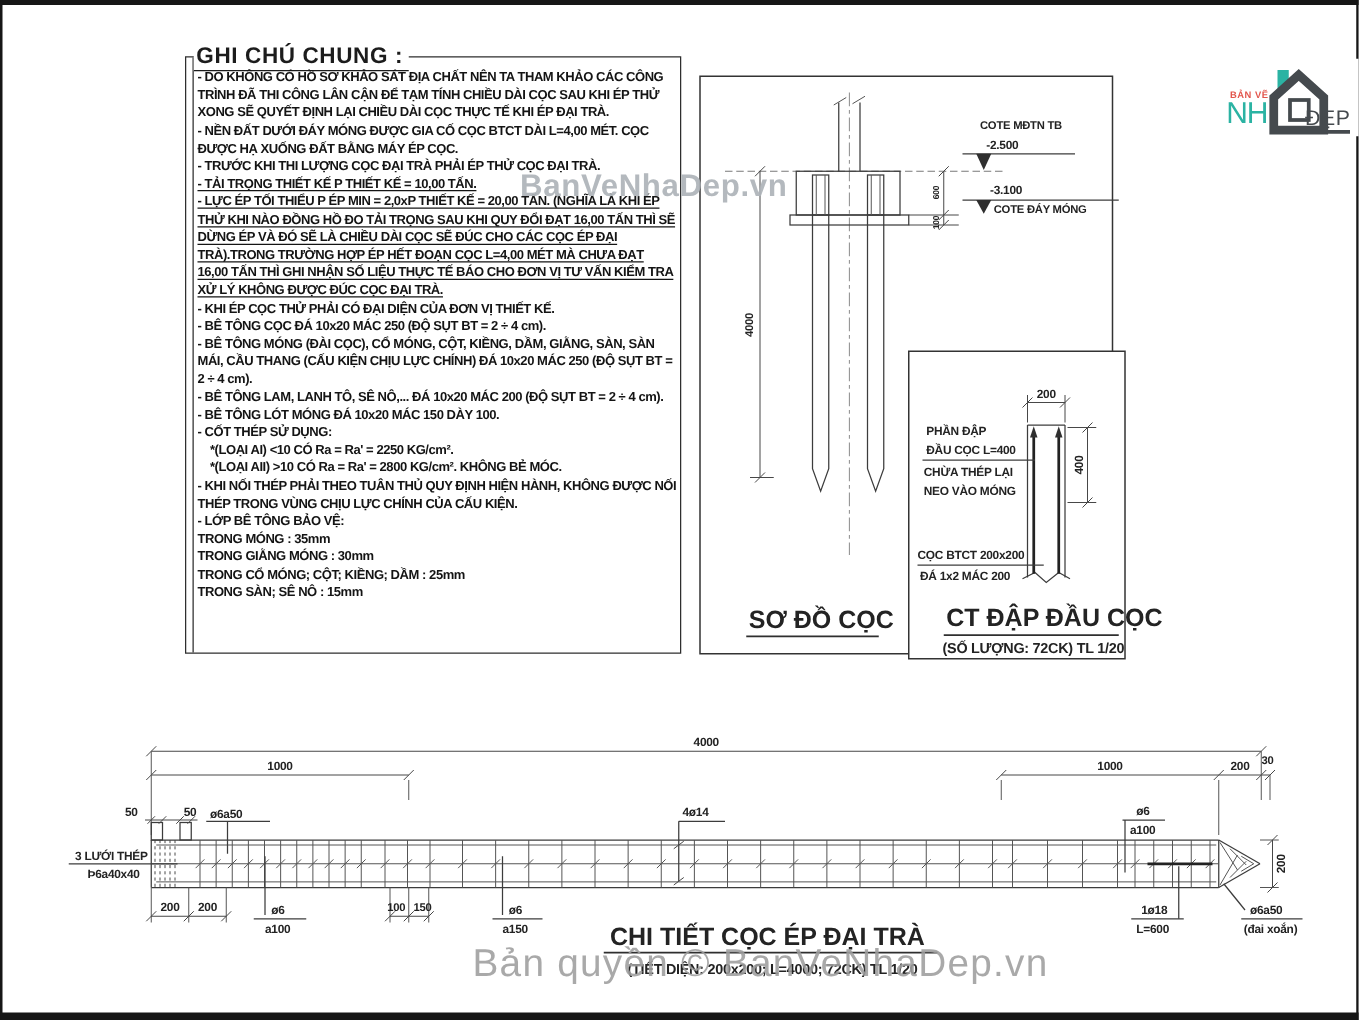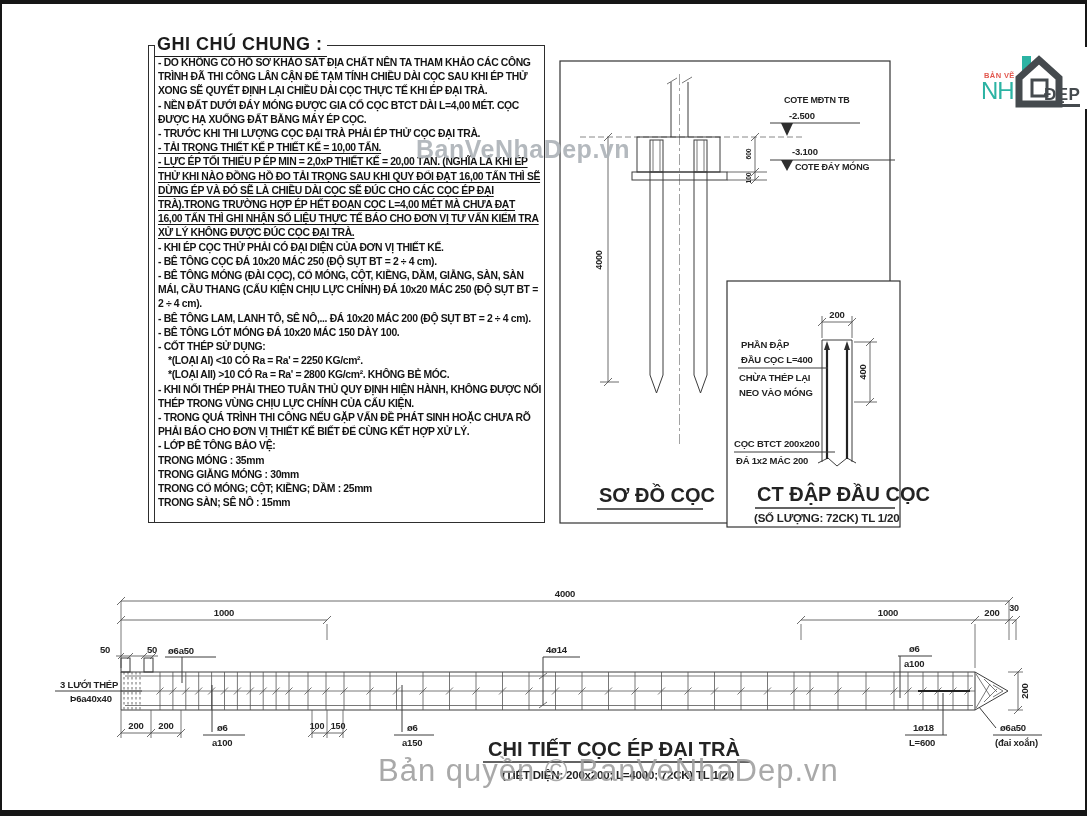--- a/index.html
+++ b/index.html
@@ -18,21 +18,21 @@
       line-height:14.2px;letter-spacing:-0.35px;}
   #notes-body p.u{text-decoration:underline;text-underline-offset:1.5px;}
   #notes-body p.ind{padding-left:10px;}
   
   #wm-mid{left:392px;top:135px;font-size:25px;font-weight:bold;color:#aeb4b9;letter-spacing:.5px;opacity:.92;margin-left:24px;}
   #wm-bottom{left:378px;top:753px;font-size:31px;color:#9e9e9e;letter-spacing:1px;opacity:.88;}
   
   #logo{left:962px;top:2px;width:125px;height:62px;background:#fff;margin-top:45px;}
   #logo .bv{left:22px;top:24px;font-size:7.5px;font-weight:bold;color:#e2564d;letter-spacing:.4px;}
   #logo .nh{left:19px;top:30px;font-size:24px;font-weight:normal;color:#2bb3a3;letter-spacing:-1px;}
-  #logo .dep{left:82px;top:38px;font-size:17px;font-weight:bold;color:#454a4e;letter-spacing:.5px;}
+  #logo .dep{left:82px;top:38px;font-size:17px;font-weight:normal;color:#454a4e;letter-spacing:.5px;}
   #logo .dep-line{left:84px;top:57px;width:34px;height:2.5px;background:#454a4e;}
   
   svg{position:absolute;overflow:visible;}
   svg .ln{stroke:#3c3c3c;stroke-width:1;fill:none;}
   svg .thick{stroke:#2f2f2f;stroke-width:1.4;fill:none;}
   svg .thin{stroke:#555;stroke-width:.8;fill:none;}
   svg .dim{stroke:#474747;stroke-width:.8;fill:none;}
   svg .cl{stroke:#8a8a8a;stroke-width:.8;fill:none;stroke-dasharray:11 3 3 3;}
   svg .gnd{stroke:#7a7a7a;stroke-width:.9;fill:none;stroke-dasharray:6 3;}
   svg .dash{stroke:#4a4a4a;stroke-width:.8;fill:none;stroke-dasharray:2.5 2.5;}
@@ -77,21 +77,20 @@
   <p class="u">- LỰC ÉP TỐI THIỂU P ÉP MIN = 2,0xP THIẾT KẾ = 20,00 TẤN. (NGHĨA LÀ KHI ÉP THỬ KHI NÀO ĐỒNG HỒ ĐO TẢI TRỌNG SAU KHI QUY ĐỔI ĐẠT 16,00 TẤN THÌ SẼ DỪNG ÉP VÀ ĐÓ SẼ LÀ CHIỀU DÀI CỌC SẼ ĐÚC CHO CÁC CỌC ÉP ĐẠI TRÀ).TRONG TRƯỜNG HỢP ÉP HẾT ĐOẠN CỌC L=4,00 MÉT MÀ CHƯA ĐẠT 16,00 TẤN THÌ GHI NHẬN SỐ LIỆU THỰC TẾ BÁO CHO ĐƠN VỊ TƯ VẤN KIỂM TRA XỬ LÝ KHÔNG ĐƯỢC ĐÚC CỌC ĐẠI TRÀ.</p>
   <p>- KHI ÉP CỌC THỬ PHẢI CÓ ĐẠI DIỆN CỦA ĐƠN VỊ THIẾT KẾ.</p>
   <p>- BÊ TÔNG CỌC ĐÁ 10x20 MÁC 250 (ĐỘ SỤT BT = 2 ÷ 4 cm).</p>
   <p>- BÊ TÔNG MÓNG (ĐÀI CỌC), CỔ MÓNG, CỘT, KIỀNG, DẦM, GIẰNG, SÀN, SÀN MÁI, CẦU THANG (CẤU KIỆN CHỊU LỰC CHÍNH) ĐÁ 10x20 MÁC 250 (ĐỘ SỤT BT = 2 ÷ 4 cm).</p>
   <p>- BÊ TÔNG LAM, LANH TÔ, SÊ NÔ,...   ĐÁ 10x20 MÁC 200 (ĐỘ SỤT BT = 2 ÷ 4 cm).</p>
   <p>- BÊ TÔNG LÓT MÓNG ĐÁ 10x20 MÁC 150 DÀY 100.</p>
   <p>- CỐT THÉP SỬ DỤNG:</p>
   <p class="ind">*(LOẠI AI) &lt;10 CÓ Ra = Ra' = 2250 KG/cm².</p>
   <p class="ind">*(LOẠI AII) &gt;10 CÓ Ra = Ra' = 2800 KG/cm². KHÔNG BẺ MÓC.</p>
   <p>- KHI NỐI THÉP PHẢI THEO TUÂN THỦ QUY ĐỊNH HIỆN HÀNH, KHÔNG ĐƯỢC NỐI THÉP TRONG VÙNG CHỊU LỰC CHÍNH CỦA CẤU KIỆN.</p>
-  <p>- TRONG QUÁ TRÌNH THI CÔNG NẾU GẶP VẤN ĐỀ PHÁT SINH HOẶC CHƯA RÕ PHẢI BÁO CHO ĐƠN VỊ THIẾT KẾ BIẾT ĐỂ CÙNG KẾT HỢP XỬ LÝ.</p>
   <p>- LỚP BÊ TÔNG BẢO VỆ:</p>
   <p>TRONG MÓNG : 35mm</p>
   <p>TRONG GIẰNG MÓNG : 30mm</p>
   <p>TRONG CỔ MÓNG; CỘT; KIỀNG; DẦM : 25mm</p>
   <p>TRONG SÀN; SÊ NÔ : 15mm</p>
 </div>
 
 <svg style="left:555px;top:52px;" width="352" height="480" viewBox="0 0 352 480">
 
   <rect class="nofill" x="5" y="9" width="330" height="462"></rect>

